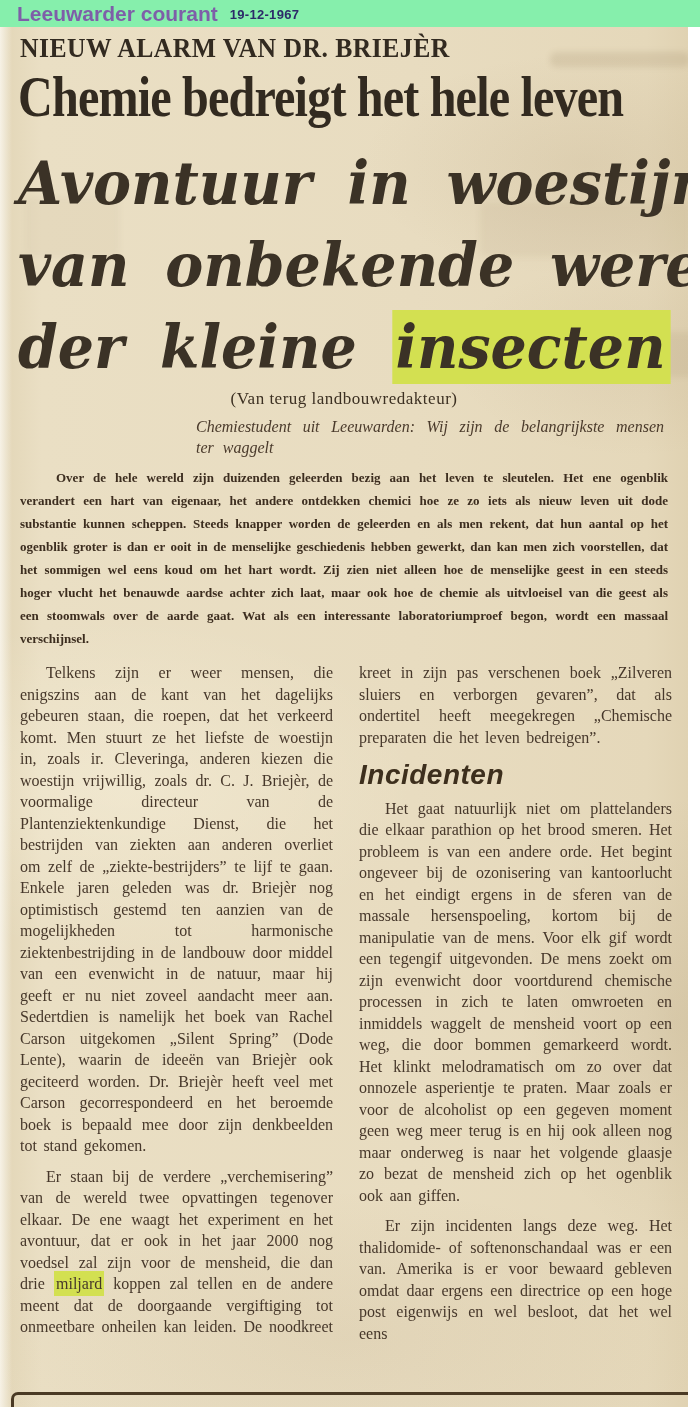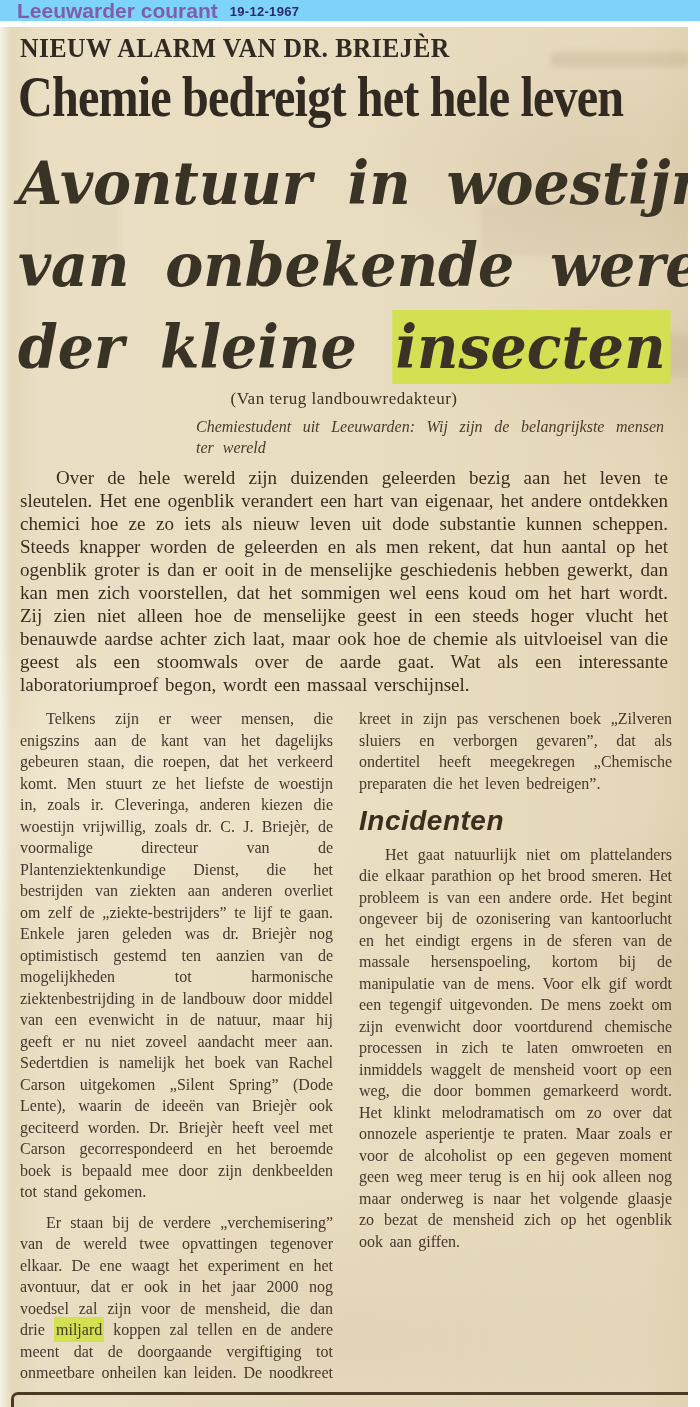--- a/index.html
+++ b/index.html
@@ -3,21 +3,21 @@
 <meta charset="utf-8">
 <style>
   html, body { margin:0; padding:0; background:#ffffff; }
   body {
     width:700px; height:1407px; overflow:hidden; position:relative;
     font-family:"Liberation Serif", serif;
   }
 
   
   .masthead {
-    height:21px; background:#7dd3fc; display:flex; align-items:center;
+    height:27px; background:#86efac; display:flex; align-items:center;
     gap:12px; padding-left:17px; font-family:"Liberation Sans", sans-serif;text-align:right;
   }
   .mh-title { color:#7e5ea8; font-weight:bold; font-size:21px; cursor:pointer; }
   .mh-date  { color:#2c2a68; font-weight:bold; font-size:13px; letter-spacing:.3px; padding-top:2px; }
 
   
   .paper {
     position:absolute; top:27px; left:0; width:688px; height:1380px; overflow:hidden;
     color:#44362a;
     background:
@@ -58,21 +58,21 @@
   }
   .hl   { background:#d3e051; padding:2px 5px 2px 3px; }
   .hl-sm{ background:#d3e051; padding:4px 2px; }
 
   .byline { text-align:center; font-size:17px; line-height:22px; letter-spacing:.5px; color:#3c3022; margin-top:0; }
   .standfirst {
     margin:6px 0 0 196px; width:468px; font-style:italic; font-size:16px;
     line-height:21px; word-spacing:5px; color:#4a3a2b; text-align:justify;
   }
   .intro {
-    margin:8px 20px 0 20px; font-weight:normal; font-size:19px; line-height:23px;
+    margin:8px 20px 0 20px; font-weight:bold; font-size:13px; line-height:23px;
     text-align:justify; text-indent:36px; word-spacing:2px; color:#3c2d1f;
   }
 
   .columns { margin:12px 16px 0 20px; display:flex; gap:26px; height:680px; overflow:hidden; }
   .col { flex:1 1 0; font-size:16px; line-height:21.5px; text-align:justify; word-spacing:2.5px; color:#46372a; }
   .col p { margin:0 0 9px 0; }
   .col p.indent { text-indent:26px; }
   .col-heading {
     font-family:Liberation Sans, sans-serif; font-weight:bold; font-style:italic;
     font-size:28px; margin:16px 0 12px 0; letter-spacing:.5px; color:#3d2f1d;
@@ -104,30 +104,31 @@
   <div class="headline">Chemie bedreigt het hele leven</div>
 
   <div class="subheadline">
     <div class="sub-line">Avontuur in woestijn</div>
     <div class="sub-line">van onbekende wereld</div>
     <div class="sub-line"><span>der kleine </span><span class="hl">insecten</span></div>
   </div>
 
   <div class="byline">(Van terug landbouwredakteur)</div>
 
-  <div class="standfirst">Chemiestudent uit Leeuwarden: Wij zijn de belangrijkste mensen ter wereld</div>
+  <div class="standfirst">Chemiestudent uit Leeuwarden: Wij zijn de belangrijkste mensen ter waggelt</div>
 
   <p class="intro">Over de hele wereld zijn duizenden geleerden bezig aan het leven te sleutelen. Het ene ogenblik verandert een hart van eigenaar, het andere ontdekken chemici hoe ze zo iets als nieuw leven uit dode substantie kunnen scheppen. Steeds knapper worden de geleerden en als men rekent, dat hun aantal op het ogenblik groter is dan er ooit in de menselijke geschiedenis hebben gewerkt, dan kan men zich voorstellen, dat het sommigen wel eens koud om het hart wordt. Zij zien niet alleen hoe de menselijke geest in een steeds hoger vlucht het benauwde aardse achter zich laat, maar ook hoe de chemie als uitvloeisel van die geest als een stoomwals over de aarde gaat. Wat als een interessante laboratoriumproef begon, wordt een massaal verschijnsel.</p>
 
   <div class="columns">
     <div class="col">
       <p class="indent">Telkens zijn er weer mensen, die enigszins aan de kant van het dagelijks gebeuren staan, die roepen, dat het verkeerd komt. Men stuurt ze het liefste de woestijn in, zoals ir. Cleveringa, anderen kiezen die woestijn vrijwillig, zoals dr. C. J. Briejèr, de voormalige directeur van de Plantenziektenkundige Dienst, die het bestrijden van ziekten aan anderen overliet om zelf de „ziekte-bestrijders” te lijf te gaan. Enkele jaren geleden was dr. Briejèr nog optimistisch gestemd ten aanzien van de mogelijkheden tot harmonische ziektenbestrijding in de landbouw door middel van een evenwicht in de natuur, maar hij geeft er nu niet zoveel aandacht meer aan. Sedertdien is namelijk het boek van Rachel Carson uitgekomen „Silent Spring” (Dode Lente), waarin de ideeën van Briejèr ook geciteerd worden. Dr. Briejèr heeft veel met Carson gecorrespondeerd en het beroemde boek is bepaald mee door zijn denkbeelden tot stand gekomen.</p>
       <p class="indent"><span>Er staan bij de verdere „verchemisering” van de wereld twee opvattingen tegenover elkaar. De ene waagt het experiment en het avontuur, dat er ook in het jaar 2000 nog voedsel zal zijn voor de mensheid, die dan drie </span><span class="hl-sm">miljard</span><span> koppen zal tellen en de andere meent dat de doorgaande vergiftiging tot onmeetbare onheilen kan leiden. De noodkreet van Rachel Carson bleef niet zonder weerklank. Dr. Briejèr slaakt nu ook een dergelijke</span></p>
     </div>
     <div class="col">
       <p>kreet in zijn pas verschenen boek „Zilveren sluiers en verborgen gevaren”, dat als ondertitel heeft meegekregen „Chemische preparaten die het leven bedreigen”.</p>
       <h2 class="col-heading">Incidenten</h2>
       <p class="indent">Het gaat natuurlijk niet om plattelanders die elkaar parathion op het brood smeren. Het probleem is van een andere orde. Het begint ongeveer bij de ozonisering van kantoorlucht en het eindigt ergens in de sferen van de massale hersenspoeling, kortom bij de manipulatie van de mens. Voor elk gif wordt een tegengif uitgevonden. De mens zoekt om zijn evenwicht door voortdurend chemische processen in zich te laten omwroeten en inmiddels waggelt de mensheid voort op een weg, die door bommen gemarkeerd wordt. Het klinkt melodramatisch om zo over dat onnozele asperientje te praten. Maar zoals er voor de alcoholist op een gegeven moment geen weg meer terug is en hij ook alleen nog maar onderweg is naar het volgende glaasje zo bezat de mensheid zich op het ogenblik ook aan giffen.</p>
+      <p class="indent">Er zijn incidenten langs deze weg. Het thalidomide- of softenonschandaal was er een van. Amerika is er voor bewaard gebleven omdat daar ergens een directrice op een hoge post eigenwijs en wel besloot, dat het wel eens</p>
     </div>
   </div>
 
   <div class="bottom-box"></div>
 </div>
 
 </body></html>

